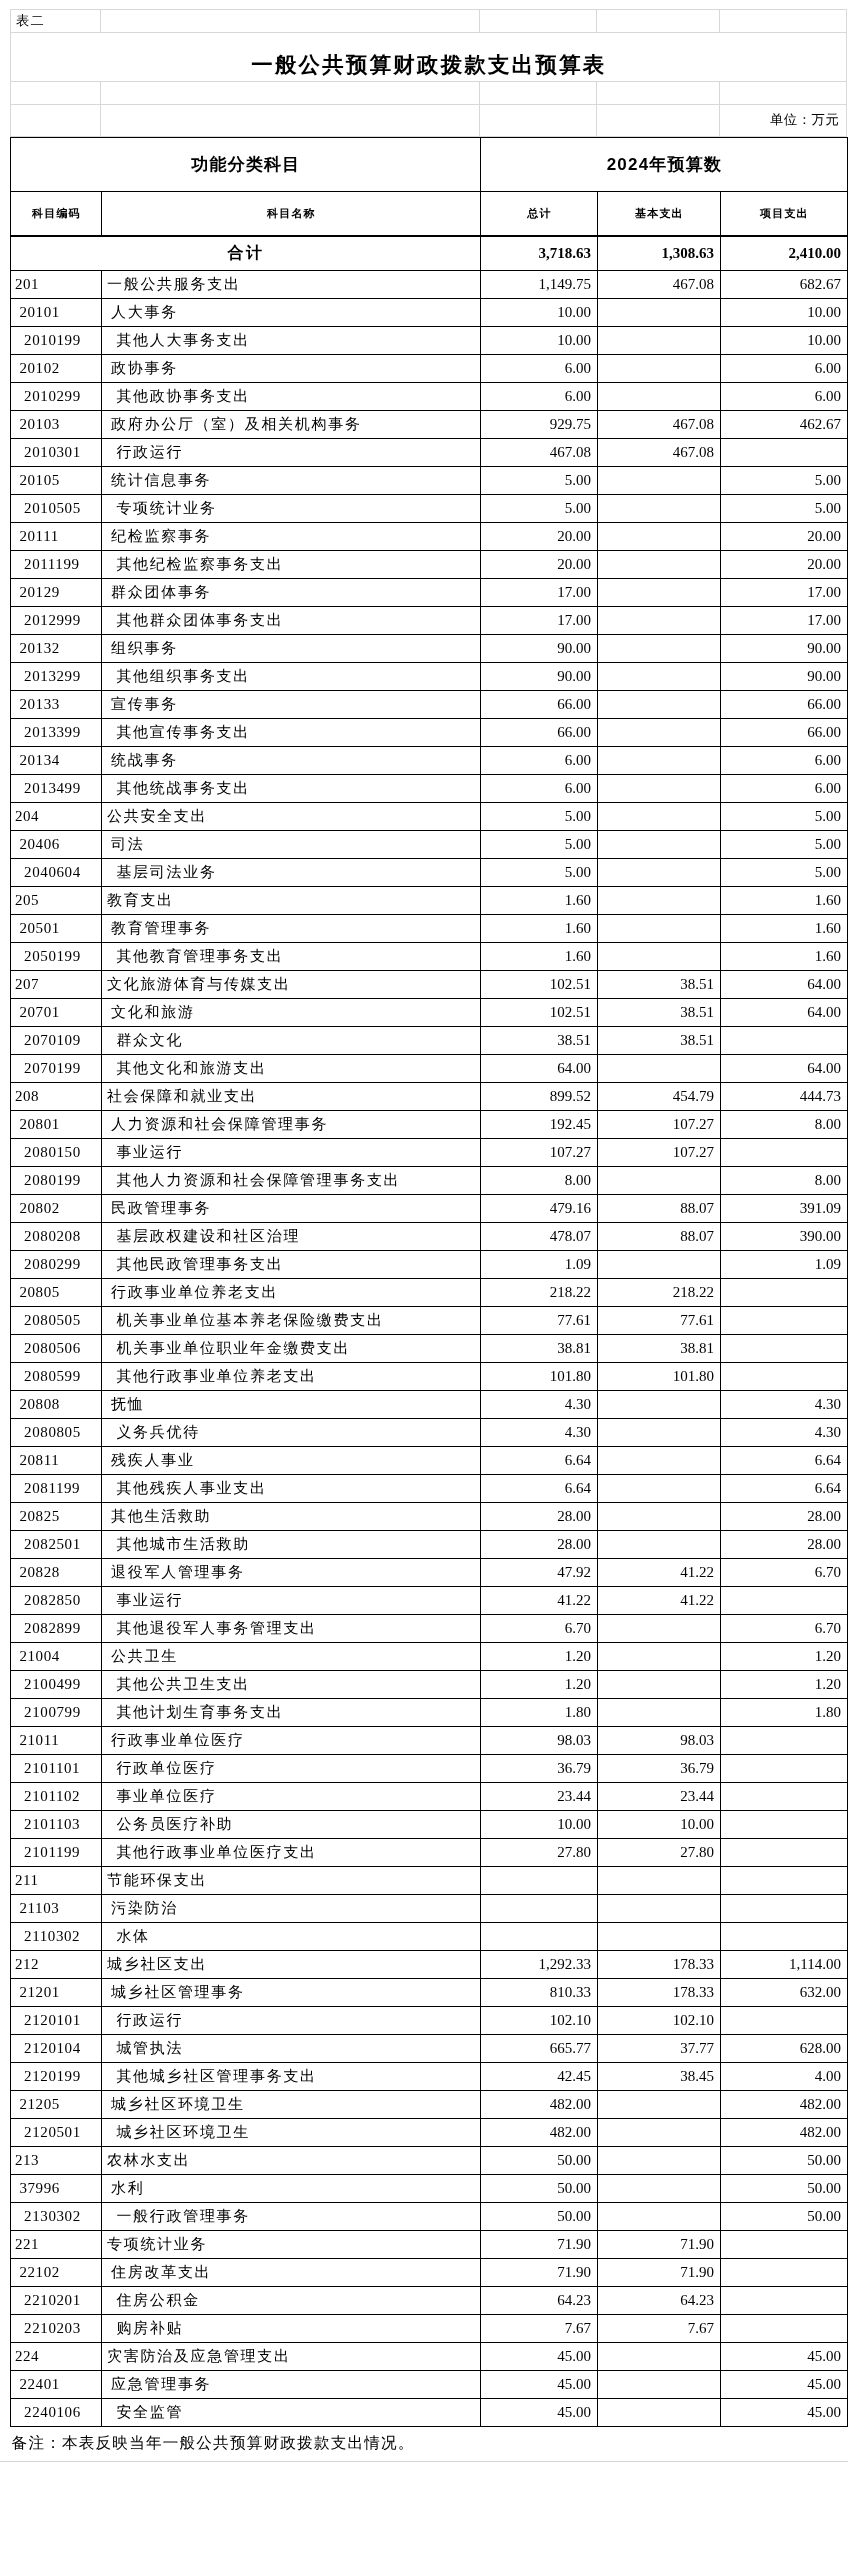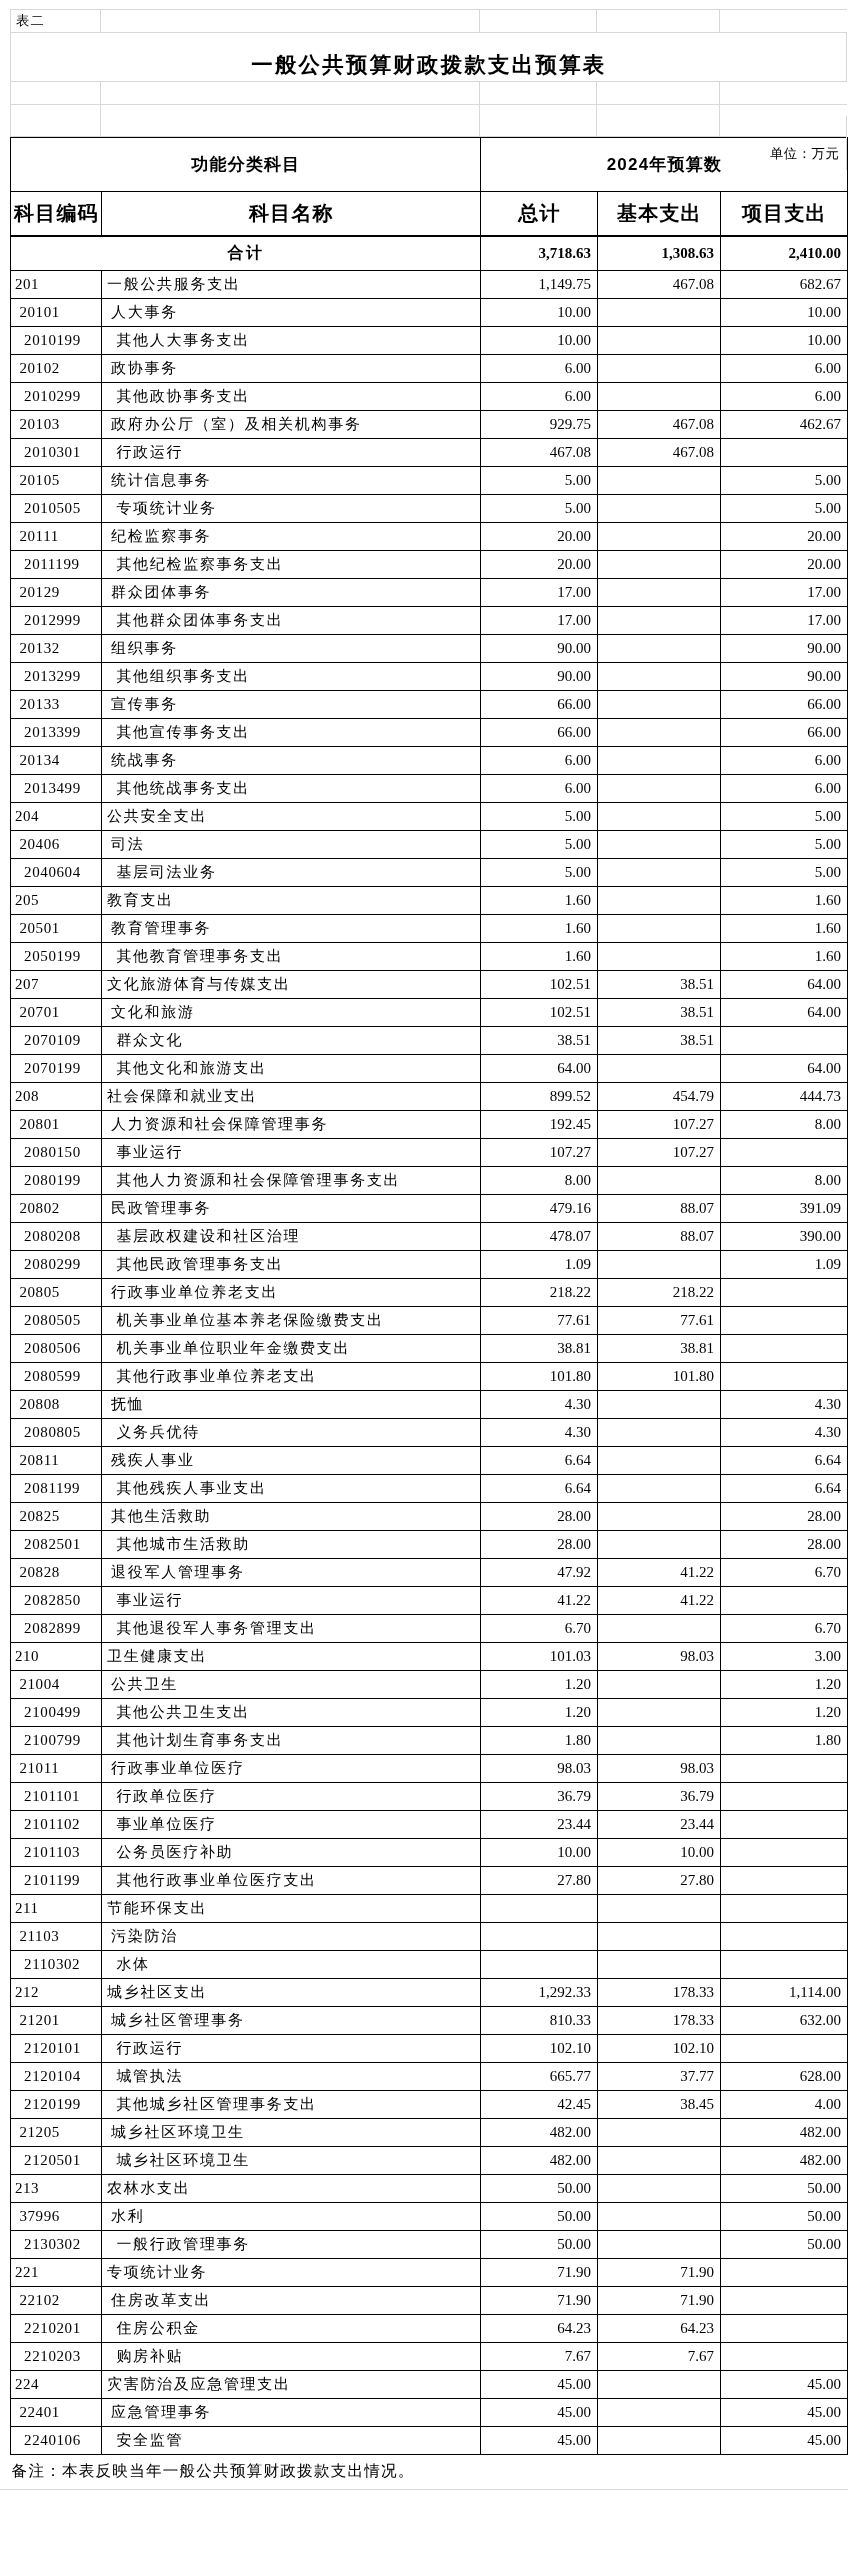--- a/index.html
+++ b/index.html
@@ -11,21 +11,21 @@
   }
   body { height: 2576px; overflow: hidden; position: relative; }
 
   
   .sheet-top { margin: 8.7px 2.3px 0 10.4px; width: 837px; }
   .srow { display: flex; border-bottom: 0.6px solid #d8d8d8; }
   .srow.first { border-top: 0.6px solid #d8d8d8; }
   .scell { border-right: 0.6px solid #d8d8d8; height: 100%; }
   .scell:first-child { border-left: 0.6px solid #d8d8d8; }
   .w1 { width: 91px; } .w2 { width: 379px; } .w3 { width: 117px; }
-  .w4 { width: 123px; } .w5 { width: 127px; margin-top: 34px; }
+  .w4 { width: 123px; } .w5 { width: 127px; }
   .r-label { height: 24px; }
   .r-label .scell { display: flex; align-items: center; }
   .sheet-label { font-size: 13.3px; padding-left: 4.6px; letter-spacing: 1.2px; }
   .r-title {
     height: 49px; border-left: 0.6px solid #d8d8d8; border-right: 0.6px solid #d8d8d8;
     display: flex; align-items: center; justify-content: center;
   }
   .page-title {
     font-size: 21.4px; font-weight: bold; letter-spacing: 2.3px;
     font-family: "Liberation Serif", "DejaVu Serif", serif;
@@ -47,21 +47,21 @@
     vertical-align: middle;
     overflow: hidden; white-space: nowrap;
   }
   tr.group-header th {
     height: 54px; font-size: 17px; font-weight: bold;
     font-family: "Liberation Sans", "DejaVu Sans", sans-serif;
     letter-spacing: 1.2px; text-align: center;
     border-bottom-width: 1.7px;
   }
   tr.col-header th {
-    height: 45px; font-size: 20px; font-weight: bold;
+    height: 45px; font-size: 11px; font-weight: bold;
     font-family: "Liberation Sans", "DejaVu Sans", sans-serif;
     letter-spacing: 1.2px; text-align: center;
     border-bottom-width: 2.3px;
   }
   tr.total-row td { height: 34px; border-bottom-width: 1.7px; }
   tr.total-row .total-label {
     text-align: center; font-size: 16px; font-weight: bold;
     font-family: "Liberation Sans", "DejaVu Sans", sans-serif;
     letter-spacing: 2.3px;
   }
@@ -483,27 +483,20 @@
     <td class="num">41.22</td>
     <td class="num"></td>
   </tr>
       <tr class="data-row lvl-3">
     <td class="code">2082899</td>
     <td class="name">其他退役军人事务管理支出</td>
     <td class="num">6.70</td>
     <td class="num"></td>
     <td class="num">6.70</td>
   </tr>
-      <tr class="data-row lvl-1">
-    <td class="code">210</td>
-    <td class="name">卫生健康支出</td>
-    <td class="num">101.03</td>
-    <td class="num">98.03</td>
-    <td class="num">3.00</td>
-  </tr>
       <tr class="data-row lvl-2">
     <td class="code">21004</td>
     <td class="name">公共卫生</td>
     <td class="num">1.20</td>
     <td class="num"></td>
     <td class="num">1.20</td>
   </tr>
       <tr class="data-row lvl-3">
     <td class="code">2100499</td>
     <td class="name">其他公共卫生支出</td>

